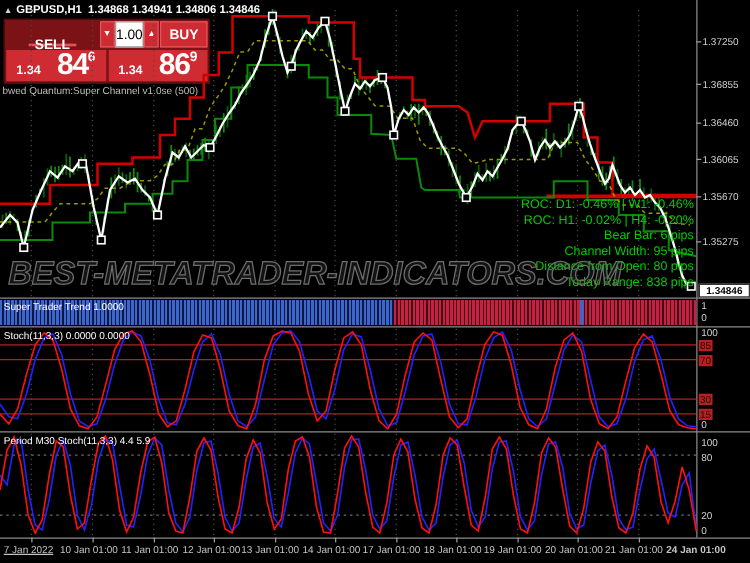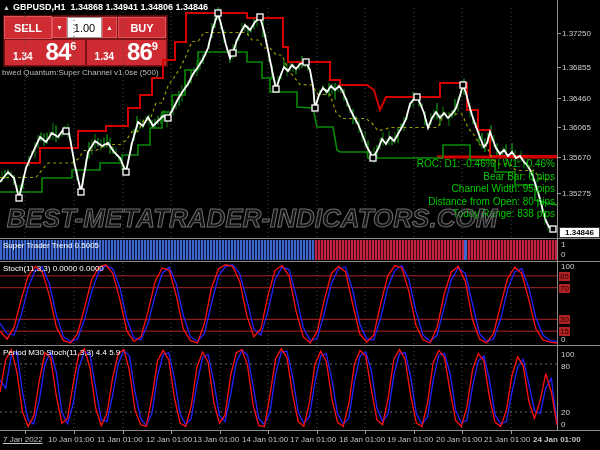--- a/index.html
+++ b/index.html
@@ -7,21 +7,21 @@
     font-family:"Liberation Sans","DejaVu Sans",sans-serif;color:#ddd;}
   .abs{position:absolute;}
   
   #symline{left:3px;top:2px;font-size:9px;font-weight:bold;color:#fff;white-space:nowrap;}
   #symline .tri{color:#cfcfcf;font-size:7px;margin-right:3px;}
   
   #trade{left:3px;top:15px;width:163px;background:#7a1216;border:1px solid #4d0b0e;}
   #trade .row1{display:flex;height:23px;}
   .btn{background:#cf2b33;border:1px solid #e0555c;color:#fff;font-size:11px;font-weight:bold;
        display:flex;align-items:center;justify-content:center;}
-  #sellbtn{width:46px;margin:0;}
+  #sellbtn{width:46px;margin:19px;}
   #buybtn{width:46px;margin:1px;}
   .spinbtn{width:13px;margin:1px 0;font-size:7px;}
   #volfield{flex:1;background:#fff;color:#000;margin:1px 0;font-size:11px;display:flex;
     align-items:center;justify-content:center;border:1px solid #999;}
   #trade .row2{display:flex;height:27px;}
   .ptile{flex:1;background:#cf2b33;margin:1px;color:#fff;display:flex;align-items:flex-end;
     justify-content:center;padding-bottom:1px;line-height:1;}
   .ptile .pfx{font-size:10px;font-weight:bold;margin-right:1px;margin-bottom:2px;}
   .ptile .big{font-size:24px;font-weight:bold;letter-spacing:-1px;margin-left:12px;}
   .ptile .sup{font-size:11px;font-weight:bold;align-self:flex-start;margin-top:1px;}
@@ -292,35 +292,36 @@
       <rect x="303" y="59" width="6" height="6" fill="#000" stroke="#fff" stroke-width="1.3"></rect>
       <rect x="312" y="105" width="6" height="6" fill="#000" stroke="#fff" stroke-width="1.3"></rect>
       <rect x="370" y="155" width="6" height="6" fill="#000" stroke="#fff" stroke-width="1.3"></rect>
       <rect x="414" y="94" width="6" height="6" fill="#000" stroke="#fff" stroke-width="1.3"></rect>
       <rect x="460" y="82" width="6" height="6" fill="#000" stroke="#fff" stroke-width="1.3"></rect>
       <rect x="550" y="226" width="6" height="6" fill="#000" stroke="#fff" stroke-width="1.3"></rect>
     </svg>
 
   <div class="abs" id="info">
       <div>ROC: D1: -0.46% | W1: -0.46%</div>
+      <div>ROC: H1: -0.02% | H4: -0.20%</div>
       <div>Bear Bar: 6 pips</div>
       <div>Channel Width: 95 pips</div>
       <div>Distance from Open: 80 pips</div>
       <div>Today Range: 838 pips</div>
     </div>
 
   <div class="abs" id="wm">BEST-METATRADER-INDICATORS.COM</div>
 
   <div class="abs hline" style="top:238px;"></div>
   <div class="abs hline" style="top:261px;"></div>
   <div class="abs hline" style="top:345px;"></div>
   <div class="abs hline" style="top:430px;"></div>
   <div class="abs" id="vborder"></div>
 
-  <div class="abs plabel" style="top:241px;">Super Trader Trend 0.5005</div>
+  <div class="abs plabel" style="top:241px;">Super Trader Trend 1.0000</div>
   <div id="stbars">
       <div class="abs stseg st-blue" style="left: 0px; width: 315px;"></div>
       <div class="abs stseg st-red" style="left: 315px; width: 242px;"></div>
       <div class="abs stseg" style="left: 464px; width: 3px; background: rgb(60, 102, 204);"></div>
     </div>
 
   <div class="abs plabel" style="top:264px;">Stoch(11,3,3) 0.0000 0.0000</div>
   <svg id="stoch1" width="600" height="83" style="top:262px;">
       <line x1="25" y1="1" x2="25" y2="82" stroke="#4a4a4a" stroke-width="1" stroke-dasharray="1,3"></line>
       <line x1="74" y1="1" x2="74" y2="82" stroke="#4a4a4a" stroke-width="1" stroke-dasharray="1,3"></line>

